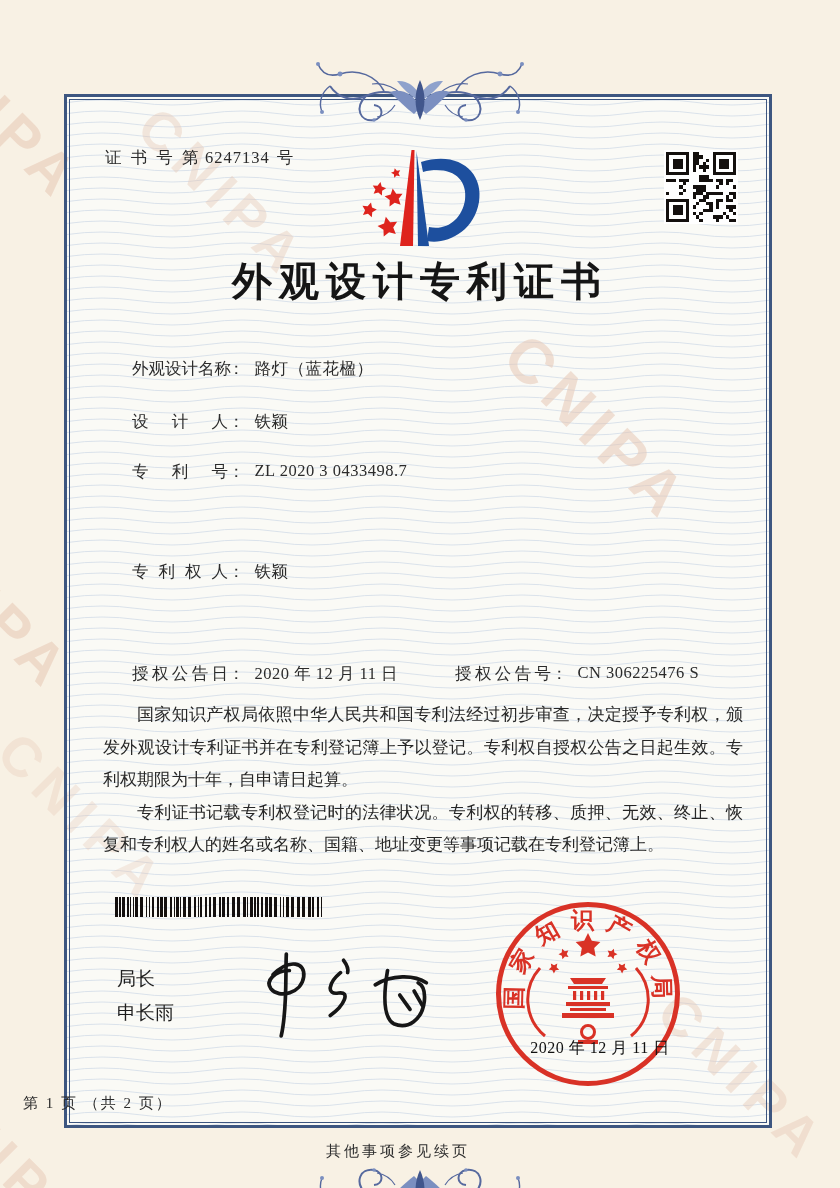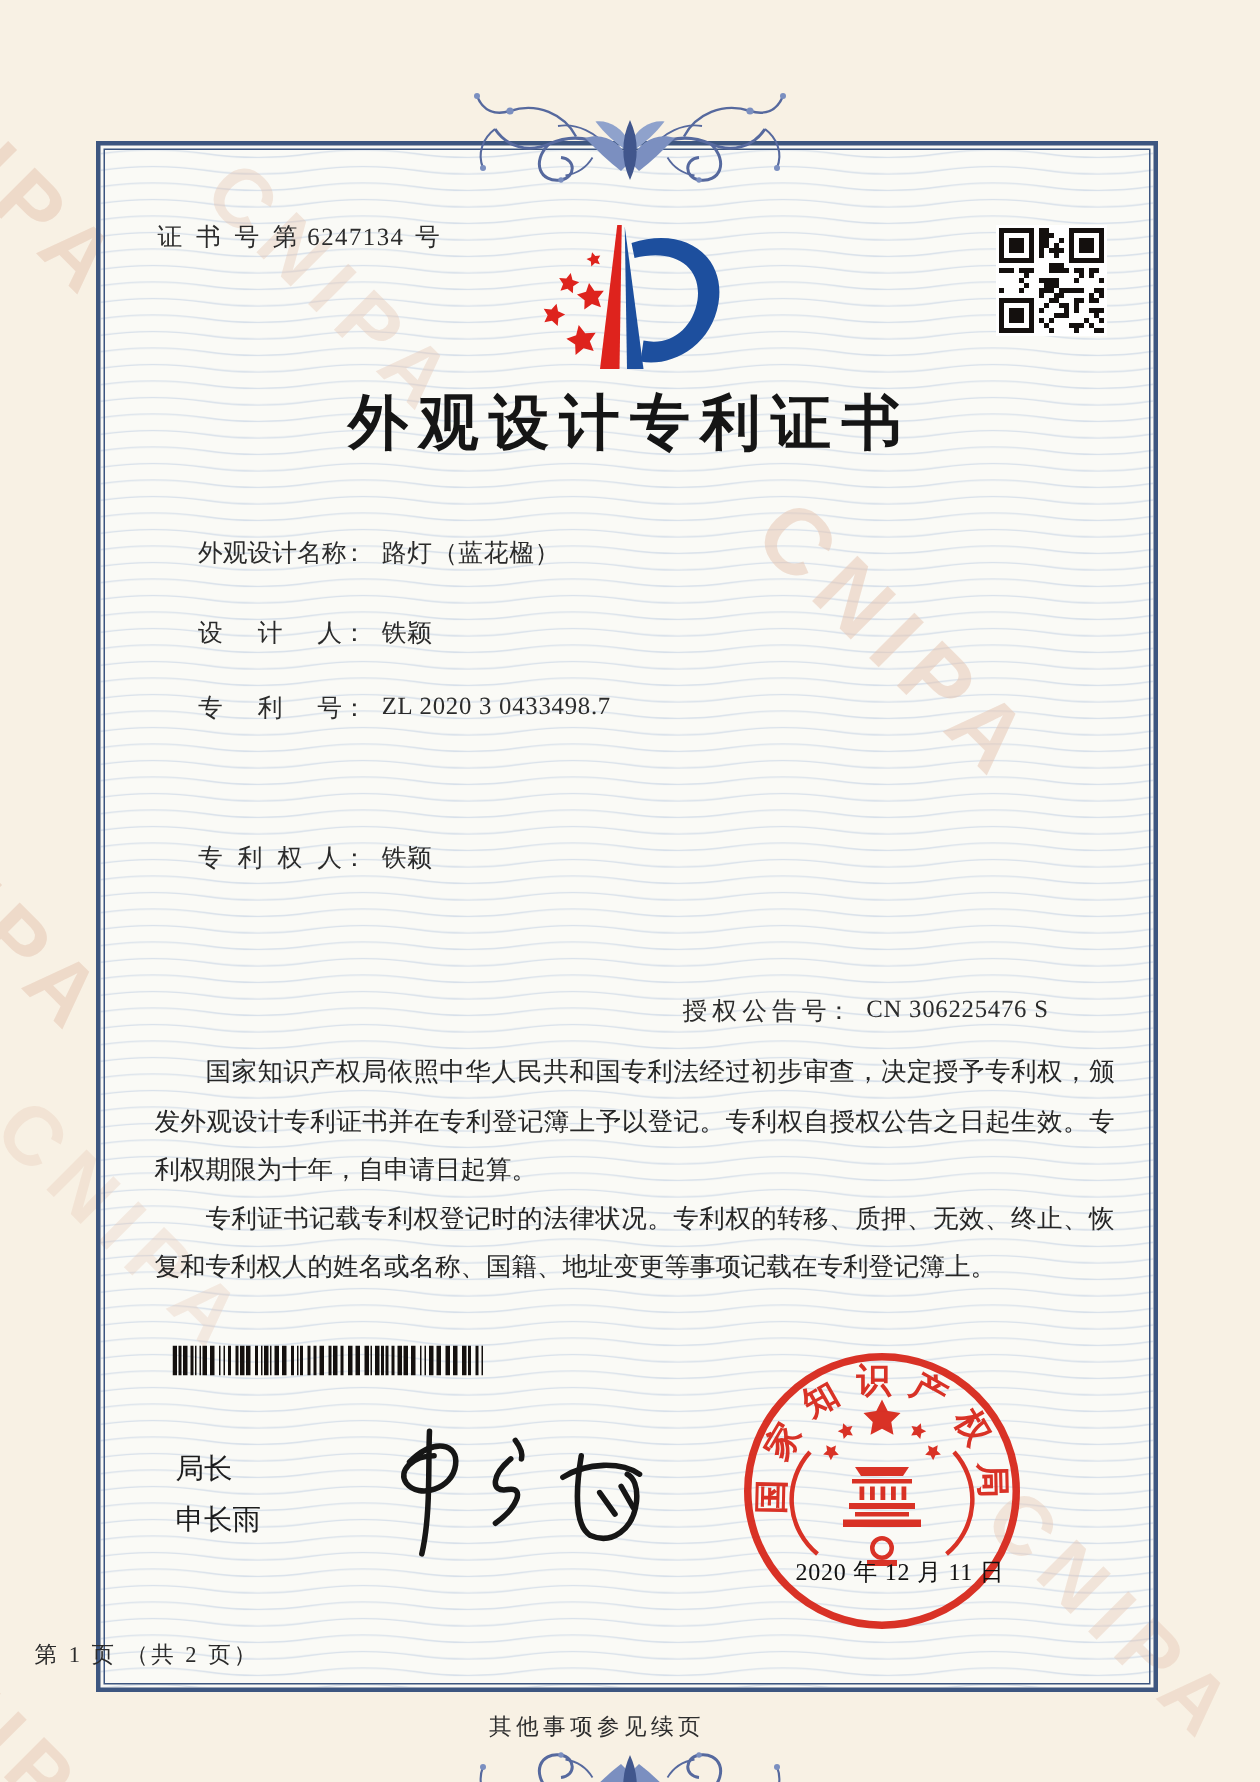--- a/index.html
+++ b/index.html
@@ -253,20 +253,23 @@
   </div>
   <div class="frow" style="top:411px">
     <span class="flabel">设计人</span><span class="colon">：</span><span class="fvalue">铁颖</span>
   </div>
   <div class="frow" style="top:461px">
     <span class="flabel">专利号</span><span class="colon">：</span><span class="fvalue">ZL 2020 3 0433498.7</span>
   </div>
   <div class="frow" style="top:561px">
     <span class="flabel">专利权人</span><span class="colon">：</span><span class="fvalue">铁颖</span>
   </div>
+  <div class="frow" style="top:663px">
+    <span class="flabel">授权公告日</span><span class="colon">：</span><span class="fvalue">2020 年 12 月 11 日</span>
+  </div>
   <div class="frow right" style="top:663px">
     <span class="flabel">授权公告号</span><span class="colon">：</span><span class="fvalue">CN 306225476 S</span>
   </div>
 
   <div class="body-text">
     <p>国家知识产权局依照中华人民共和国专利法经过初步审查，决定授予专利权，颁发外观设计专利证书并在专利登记簿上予以登记。专利权自授权公告之日起生效。专利权期限为十年，自申请日起算。</p>
     <p>专利证书记载专利权登记时的法律状况。专利权的转移、质押、无效、终止、恢复和专利权人的姓名或名称、国籍、地址变更等事项记载在专利登记簿上。</p>
   </div>
 
   <svg class="barcode" width="212" height="20">

